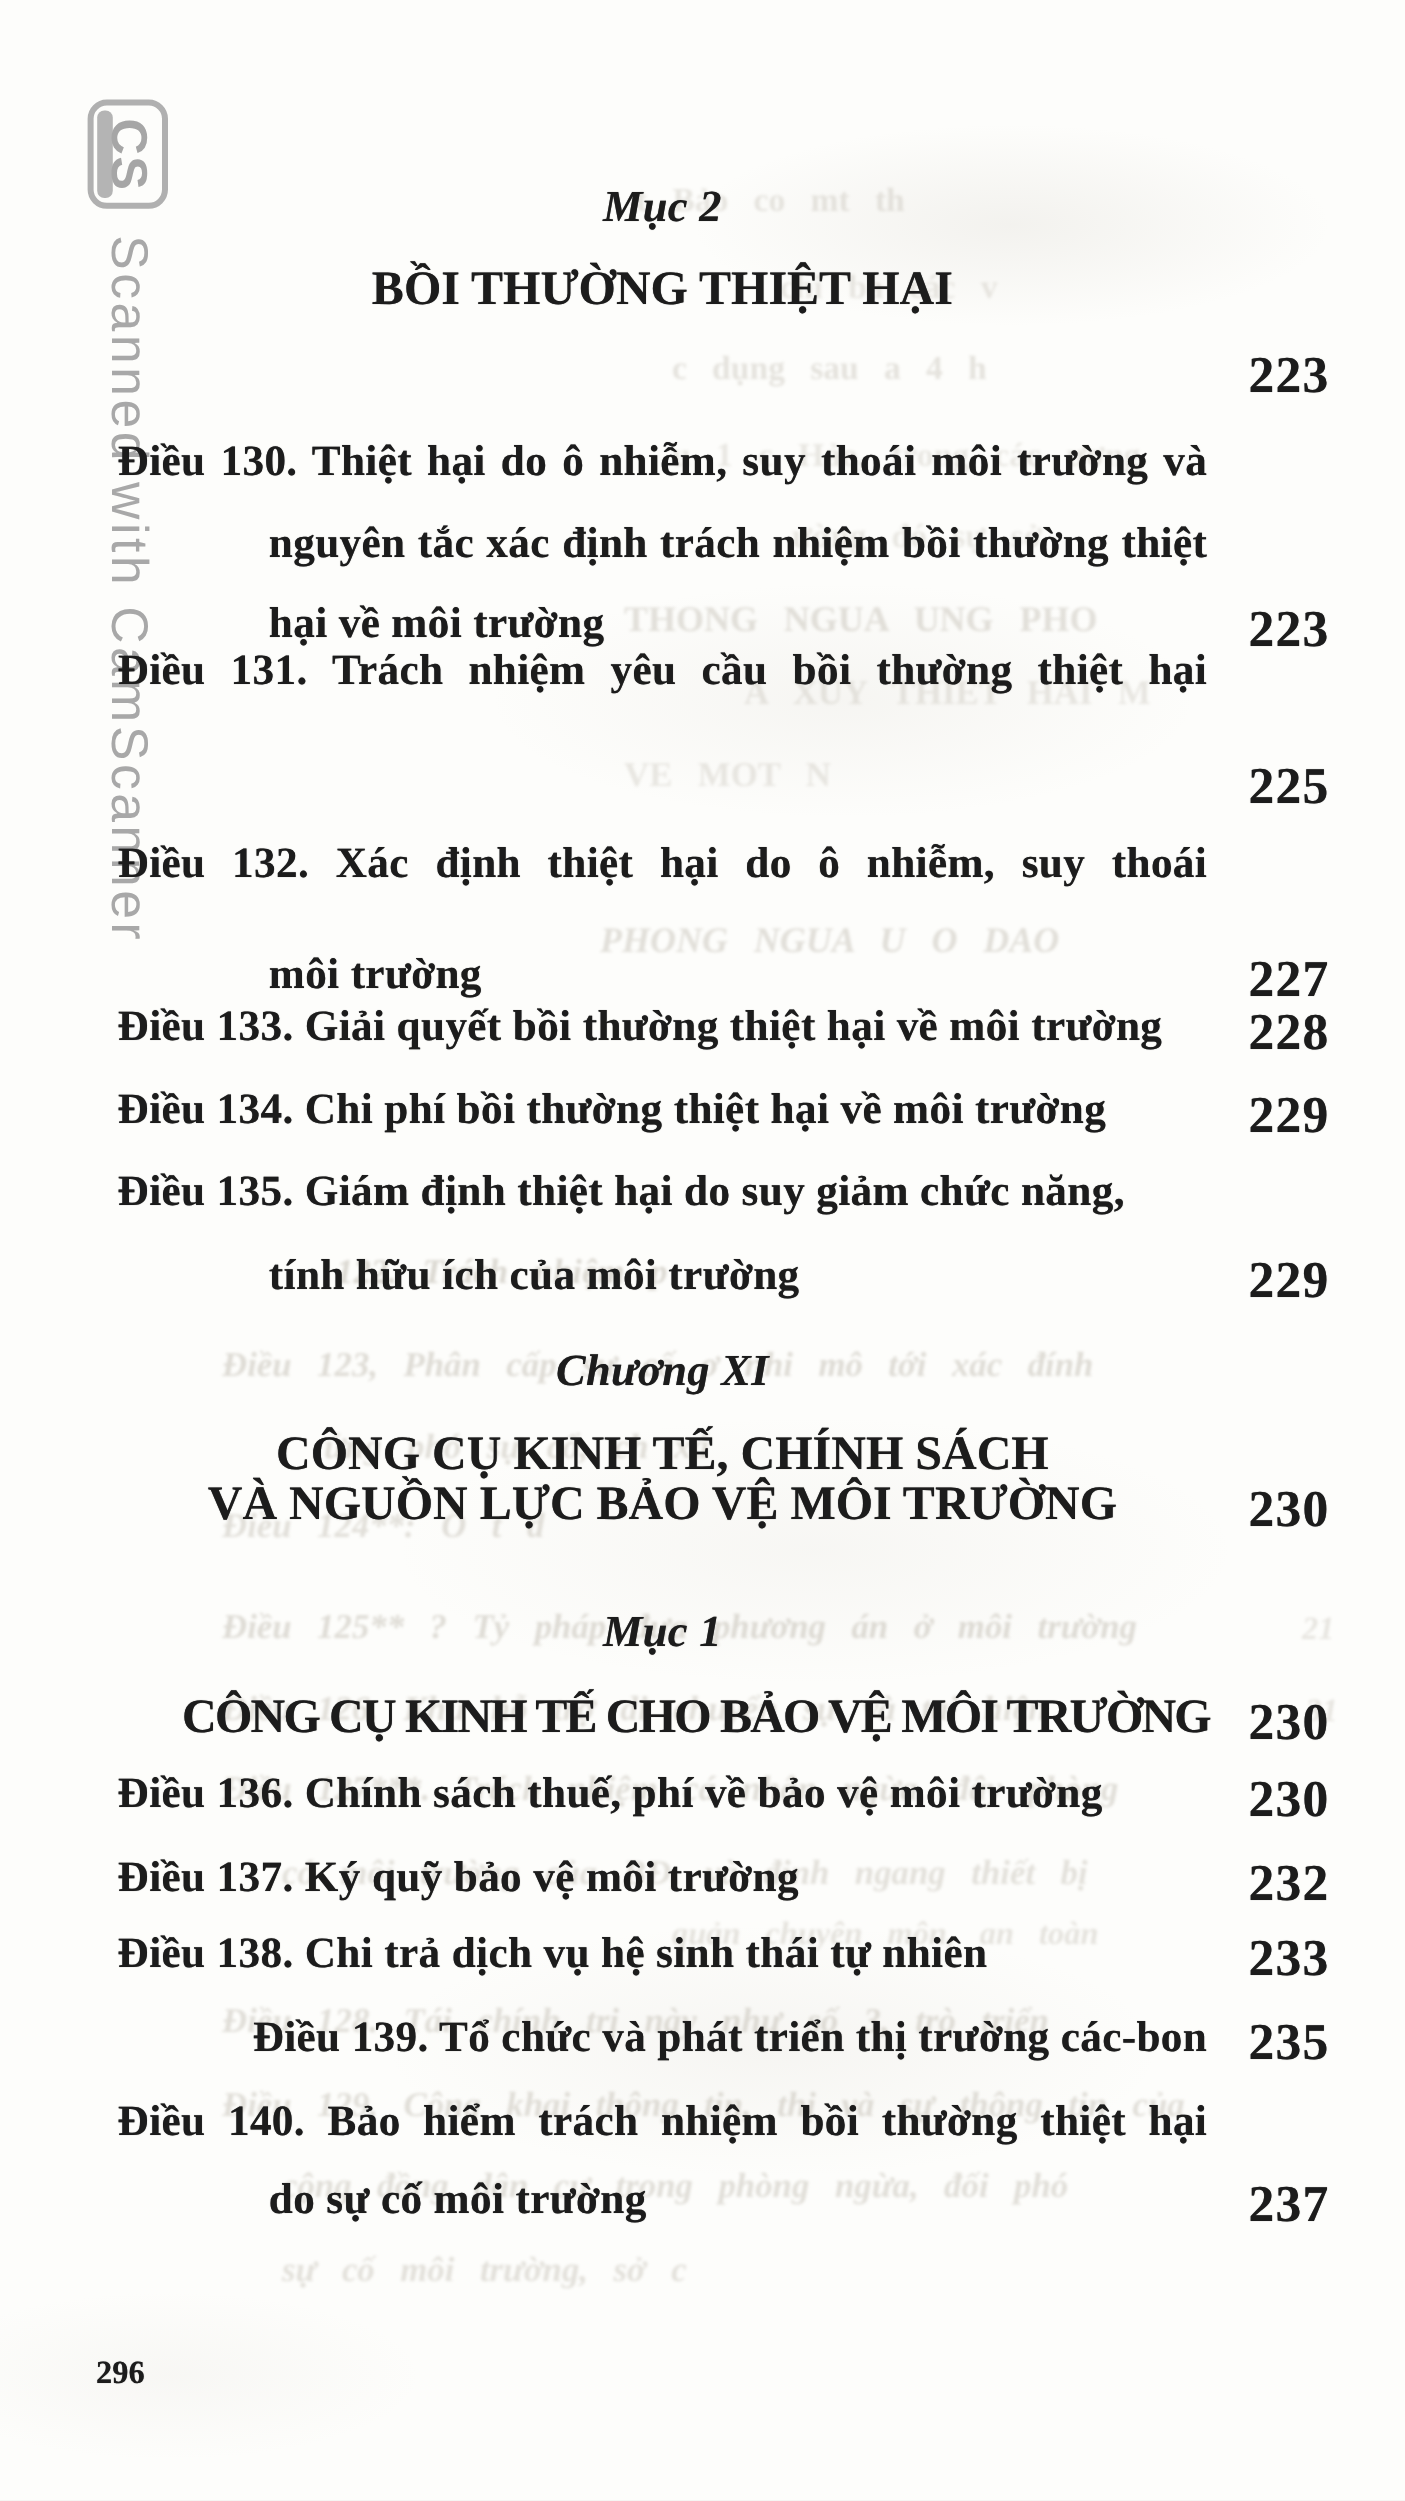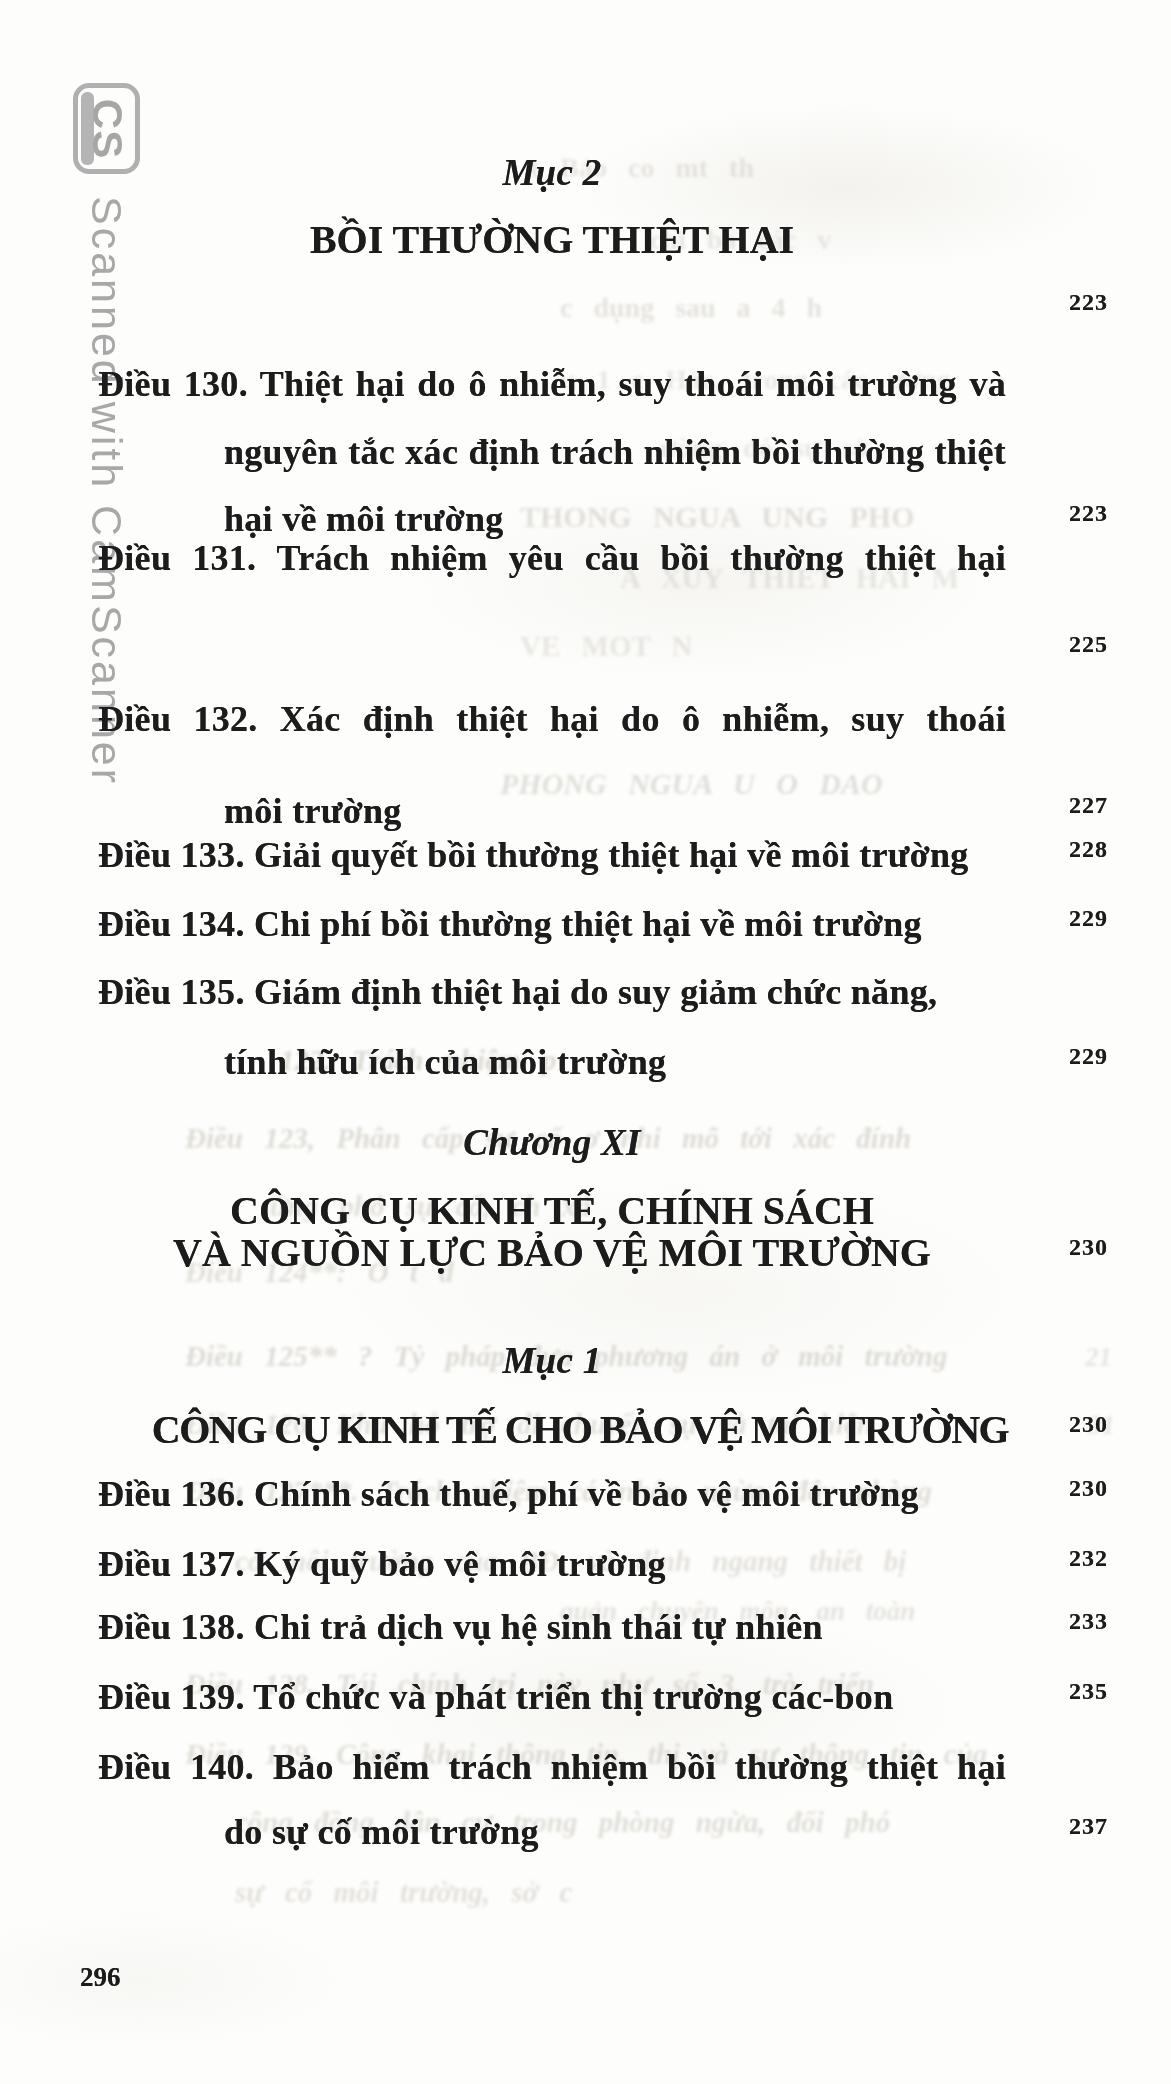--- a/index.html
+++ b/index.html
@@ -56,21 +56,21 @@
   
   .toc-line {
     position:absolute; left:98px; width:908px;
     font-size:36px; font-weight:bold; line-height:1.25;
     letter-spacing:.3px;
     text-shadow:0 0 .6px rgba(20,20,20,.75);
     z-index:3;
   }
   .toc-line .pagenum {
     position:absolute; right:-102px; top:1px;
-    font-size:24px; font-weight:bold; letter-spacing:1px;
+    font-size:43px; font-weight:bold; letter-spacing:1px;
   }
   .t-entry {}
   .t-cont { padding-left:126px; box-sizing:border-box; }
   .t-stretch { text-align:justify; text-align-last:justify; }
   .t-label { text-align:center; font-style:italic; font-size:37px; }
   .t-title { text-align:center; font-size:40px; letter-spacing:0; }
   .t-title .pagenum, .t-title-condensed .pagenum { top:4px; }
   .t-title-condensed { text-align:center; font-size:40px; letter-spacing:-1.5px; transform:translateX(28px); }
   .t-title-condensed .pagenum { transform:translateX(-28px); }
 
@@ -148,20 +148,20 @@
       <div class="toc-line t-entry" style="top: 970px;"><span>Điều 135. Giám định thiệt hại do suy giảm chức năng,</span></div>
       <div class="toc-line t-cont" style="top: 1040px;"><span>tính hữu ích của môi trường</span><span class="pagenum">229</span></div>
       <div class="toc-line t-label" style="top: 1120px;"><span>Chương XI</span></div>
       <div class="toc-line t-title" style="top: 1186px;"><span>CÔNG CỤ KINH TẾ, CHÍNH SÁCH</span></div>
       <div class="toc-line t-title" style="top: 1228px;"><span>VÀ NGUỒN LỰC BẢO VỆ MÔI TRƯỜNG</span><span class="pagenum">230</span></div>
       <div class="toc-line t-label" style="top: 1338px;"><span>Mục 1</span></div>
       <div class="toc-line t-title-condensed" style="top: 1405px;"><span>CÔNG CỤ KINH TẾ CHO BẢO VỆ MÔI TRƯỜNG</span><span class="pagenum">230</span></div>
       <div class="toc-line t-entry" style="top: 1472px;"><span>Điều 136. Chính sách thuế, phí về bảo vệ môi trường</span><span class="pagenum">230</span></div>
       <div class="toc-line t-entry" style="top: 1542px;"><span>Điều 137. Ký quỹ bảo vệ môi trường</span><span class="pagenum">232</span></div>
       <div class="toc-line t-entry" style="top: 1605px;"><span>Điều 138. Chi trả dịch vụ hệ sinh thái tự nhiên</span><span class="pagenum">233</span></div>
-      <div class="toc-line t-entry" style="top: 1675px;"><span>Điều 139. Tổ chức và phát triển thị trường các-bon</span><span class="pagenum">235</span></div>
+      <div class="toc-line t-entry" style="top: 1675px; text-align: right;"><span>Điều 139. Tổ chức và phát triển thị trường các-bon</span><span class="pagenum">235</span></div>
       <div class="toc-line t-entry t-stretch" style="top: 1745px;"><span>Điều 140. Bảo hiểm trách nhiệm bồi thường thiệt hại</span></div>
       <div class="toc-line t-cont" style="top: 1810px;"><span>do sự cố môi trường</span><span class="pagenum">237</span></div>
     </div>
 
   <div class="footer-num">296</div>
 
 </div>
 
 </body></html>

